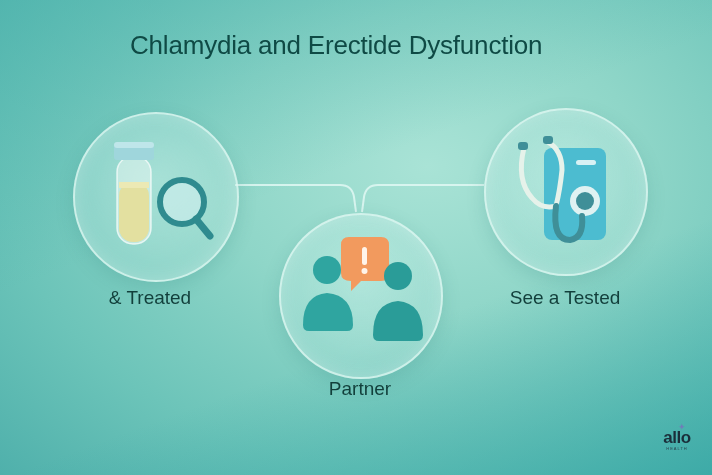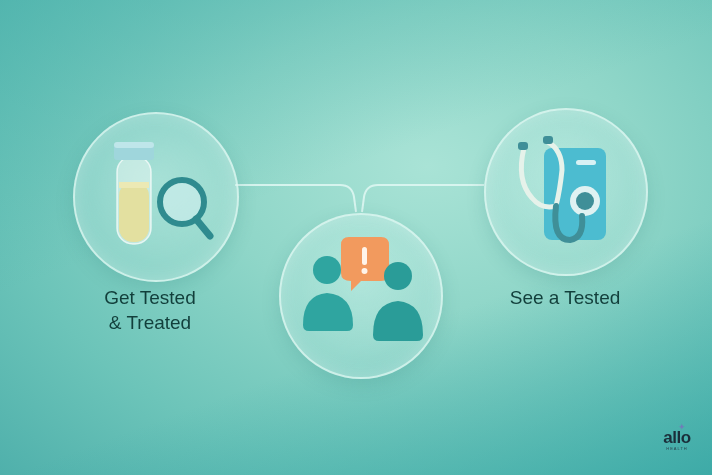--- a/index.html
+++ b/index.html
@@ -43,20 +43,21 @@
   .logo .sub { font-size:4px; letter-spacing:1px; color:#2b4650; }
   .logo .spark { position:absolute; left:21px; top:-8px; font-size:9px; color:#6f7fb8; }
   svg { display:block; }
 </style>
 </head>
 <body>
 
 <div class="bg-shade"></div>
 
 <div class="title">
+  <span class="l2">Chlamydia and Erectide Dysfunction</span>
 </div>
 
 <svg class="connector" width="712" height="475" style="position:absolute;left:0;top:0;">
   <path d="M235 185 L340 185 Q352 185 354 197 L356 212" fill="none" stroke="rgba(225,248,243,0.85)" stroke-width="2"></path>
   <path d="M484 185 L378 185 Q366 185 364 197 L362 212" fill="none" stroke="rgba(225,248,243,0.85)" stroke-width="2"></path>
 </svg>
 
 <div class="circle c-left">
   <svg width="162" height="166" viewBox="0 0 162 166">
 
@@ -98,24 +99,24 @@
 
     <path d="M38 38 Q30 70 46 88 Q56 100 70 96" fill="none" stroke="#e6f2ea" stroke-width="5" stroke-linecap="round"></path>
     <path d="M62 32 Q76 40 76 60 Q74 80 70 96" fill="none" stroke="#e6f2ea" stroke-width="5" stroke-linecap="round"></path>
     <path d="M70 96 Q66 130 84 130 Q98 128 96 106" fill="none" stroke="#3f8f98" stroke-width="6" stroke-linecap="round"></path>
     <rect x="32" y="32" width="10" height="8" rx="3" fill="#3f8f98"></rect>
     <rect x="57" y="26" width="10" height="8" rx="3" fill="#3f8f98"></rect>
   </svg>
 </div>
 
 <div class="label lbl-left">
-  <div>Get Tested</div>
   <div>&amp; Treated</div>
 </div>
 <div class="label lbl-center">
+  <div>Partner</div>
 </div>
 <div class="label lbl-right">
   <div>See a Tested</div>
 </div>
 
 <div class="logo">
   <span class="spark">✦</span>
   <div class="word">allo</div>
   <div class="sub">HEALTH</div>
 </div>

